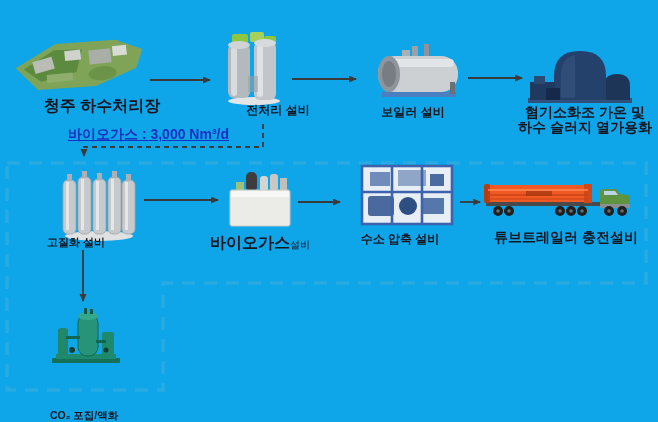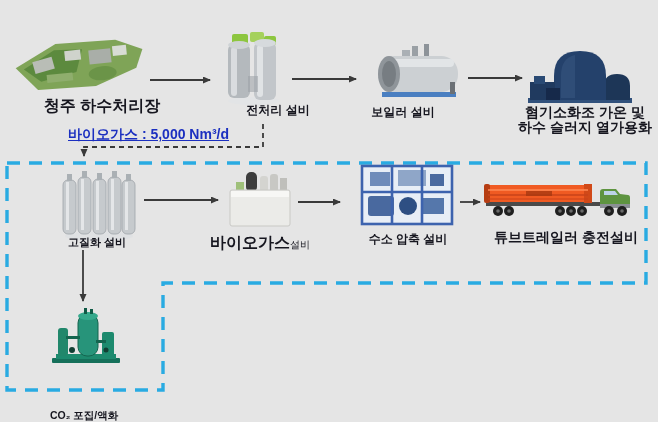--- a/index.html
+++ b/index.html
@@ -1,17 +1,17 @@
 <!DOCTYPE html>
 <html style="--dash-cyan: #29ABE2; --line-dark: #3A3A3A; --biogas-blue: #1B2FC0; --label-dark: #16161F; --digester-navy: #24416B; --frame-blue: #3D63AE; --tube-orange: #F05A22; --cab-green: #5E9440; --pretreat-green: #8DC63F; --base-blue: #4A7FC1; --co2-teal: #27947A;"><head>
 <meta charset="utf-8">
 <style>
   html,body { margin:0; padding:0; background:#ffffff; }
   .stage {
-    position:relative; width:658px; height:422px; background:#e5e5e5;
+    position:relative; width:658px; height:422px; background:#0ea5e9;
     overflow:hidden; font-family:"Liberation Sans","DejaVu Sans",sans-serif;
   }
   .overlay { position:absolute; left:0; top:0; width:658px; height:422px; z-index:1; }
   .node-graphic { position:absolute; z-index:2; }
   .node-label {
     position:absolute; z-index:3; text-align:center; font-weight:bold;
     color:var(--label-dark,#16161f); letter-spacing:0px; line-height:1.08;
   }
   .lbl-lg { font-size:16px; }
   .lbl-md { font-size:12px; }
@@ -209,34 +209,34 @@
     <rect x="36" y="2" width="3" height="6" fill="#0f5a46"></rect>
     <rect x="42" y="3" width="3" height="5" fill="#0f5a46"></rect>
     <circle cx="24" cy="44" r="3" fill="#123f33"></circle>
     <circle cx="58" cy="44" r="2.5" fill="#123f33"></circle>
   </svg>
 
   <div class="node-label lbl-lg" style="left:22px;top:97px;width:160px">청주 하수처리장</div>
 
   <div class="node-label lbl-md" style="left:223px;top:104px;width:110px">전처리 설비</div>
 
-  <div class="node-label lbl-md" style="left:348px;top:106px;width:110px">보일러 설비</div>
+  <div class="node-label lbl-md" style="left:358px;top:106px;width:110px">보일러 설비</div>
 
   <div class="node-label lbl-sm" style="left:510px;top:105px;width:150px">
     <div>혐기소화조 가온 및</div>
     <div>하수 슬러지 열가용화</div>
   </div>
 
-  <div class="biogas-note" style="left:68px;top:126px">바이오가스 : 5,000 Nm³/d</div>
-
-  <div class="node-label lbl-xs" style="left:42px;top:237px;width:110px">고질화 설비</div>
+  <div class="biogas-note" style="left:68px;top:126px">바이오가스 : 3,000 Nm³/d</div>
+
+  <div class="node-label lbl-xs" style="left:21px;top:237px;width:110px">고질화 설비</div>
 
   <div class="node-label lbl-lg" style="left:200px;top:234px;width:120px">
     <span>바이오가스</span><span class="label-suffix">설비</span>
   </div>
 
-  <div class="node-label lbl-md" style="left:348px;top:233px;width:120px">수소 압축 설비</div>
+  <div class="node-label lbl-md" style="left:340px;top:233px;width:120px">수소 압축 설비</div>
 
   <div class="node-label lbl-sm" style="left:486px;top:230px;width:160px">튜브트레일러 충전설비</div>
 
   <div class="node-label lbl-xxs" style="left:24px;top:366px;width:120px">CO₂ 포집/액화</div>
 
 </div>
 
 </body></html>

